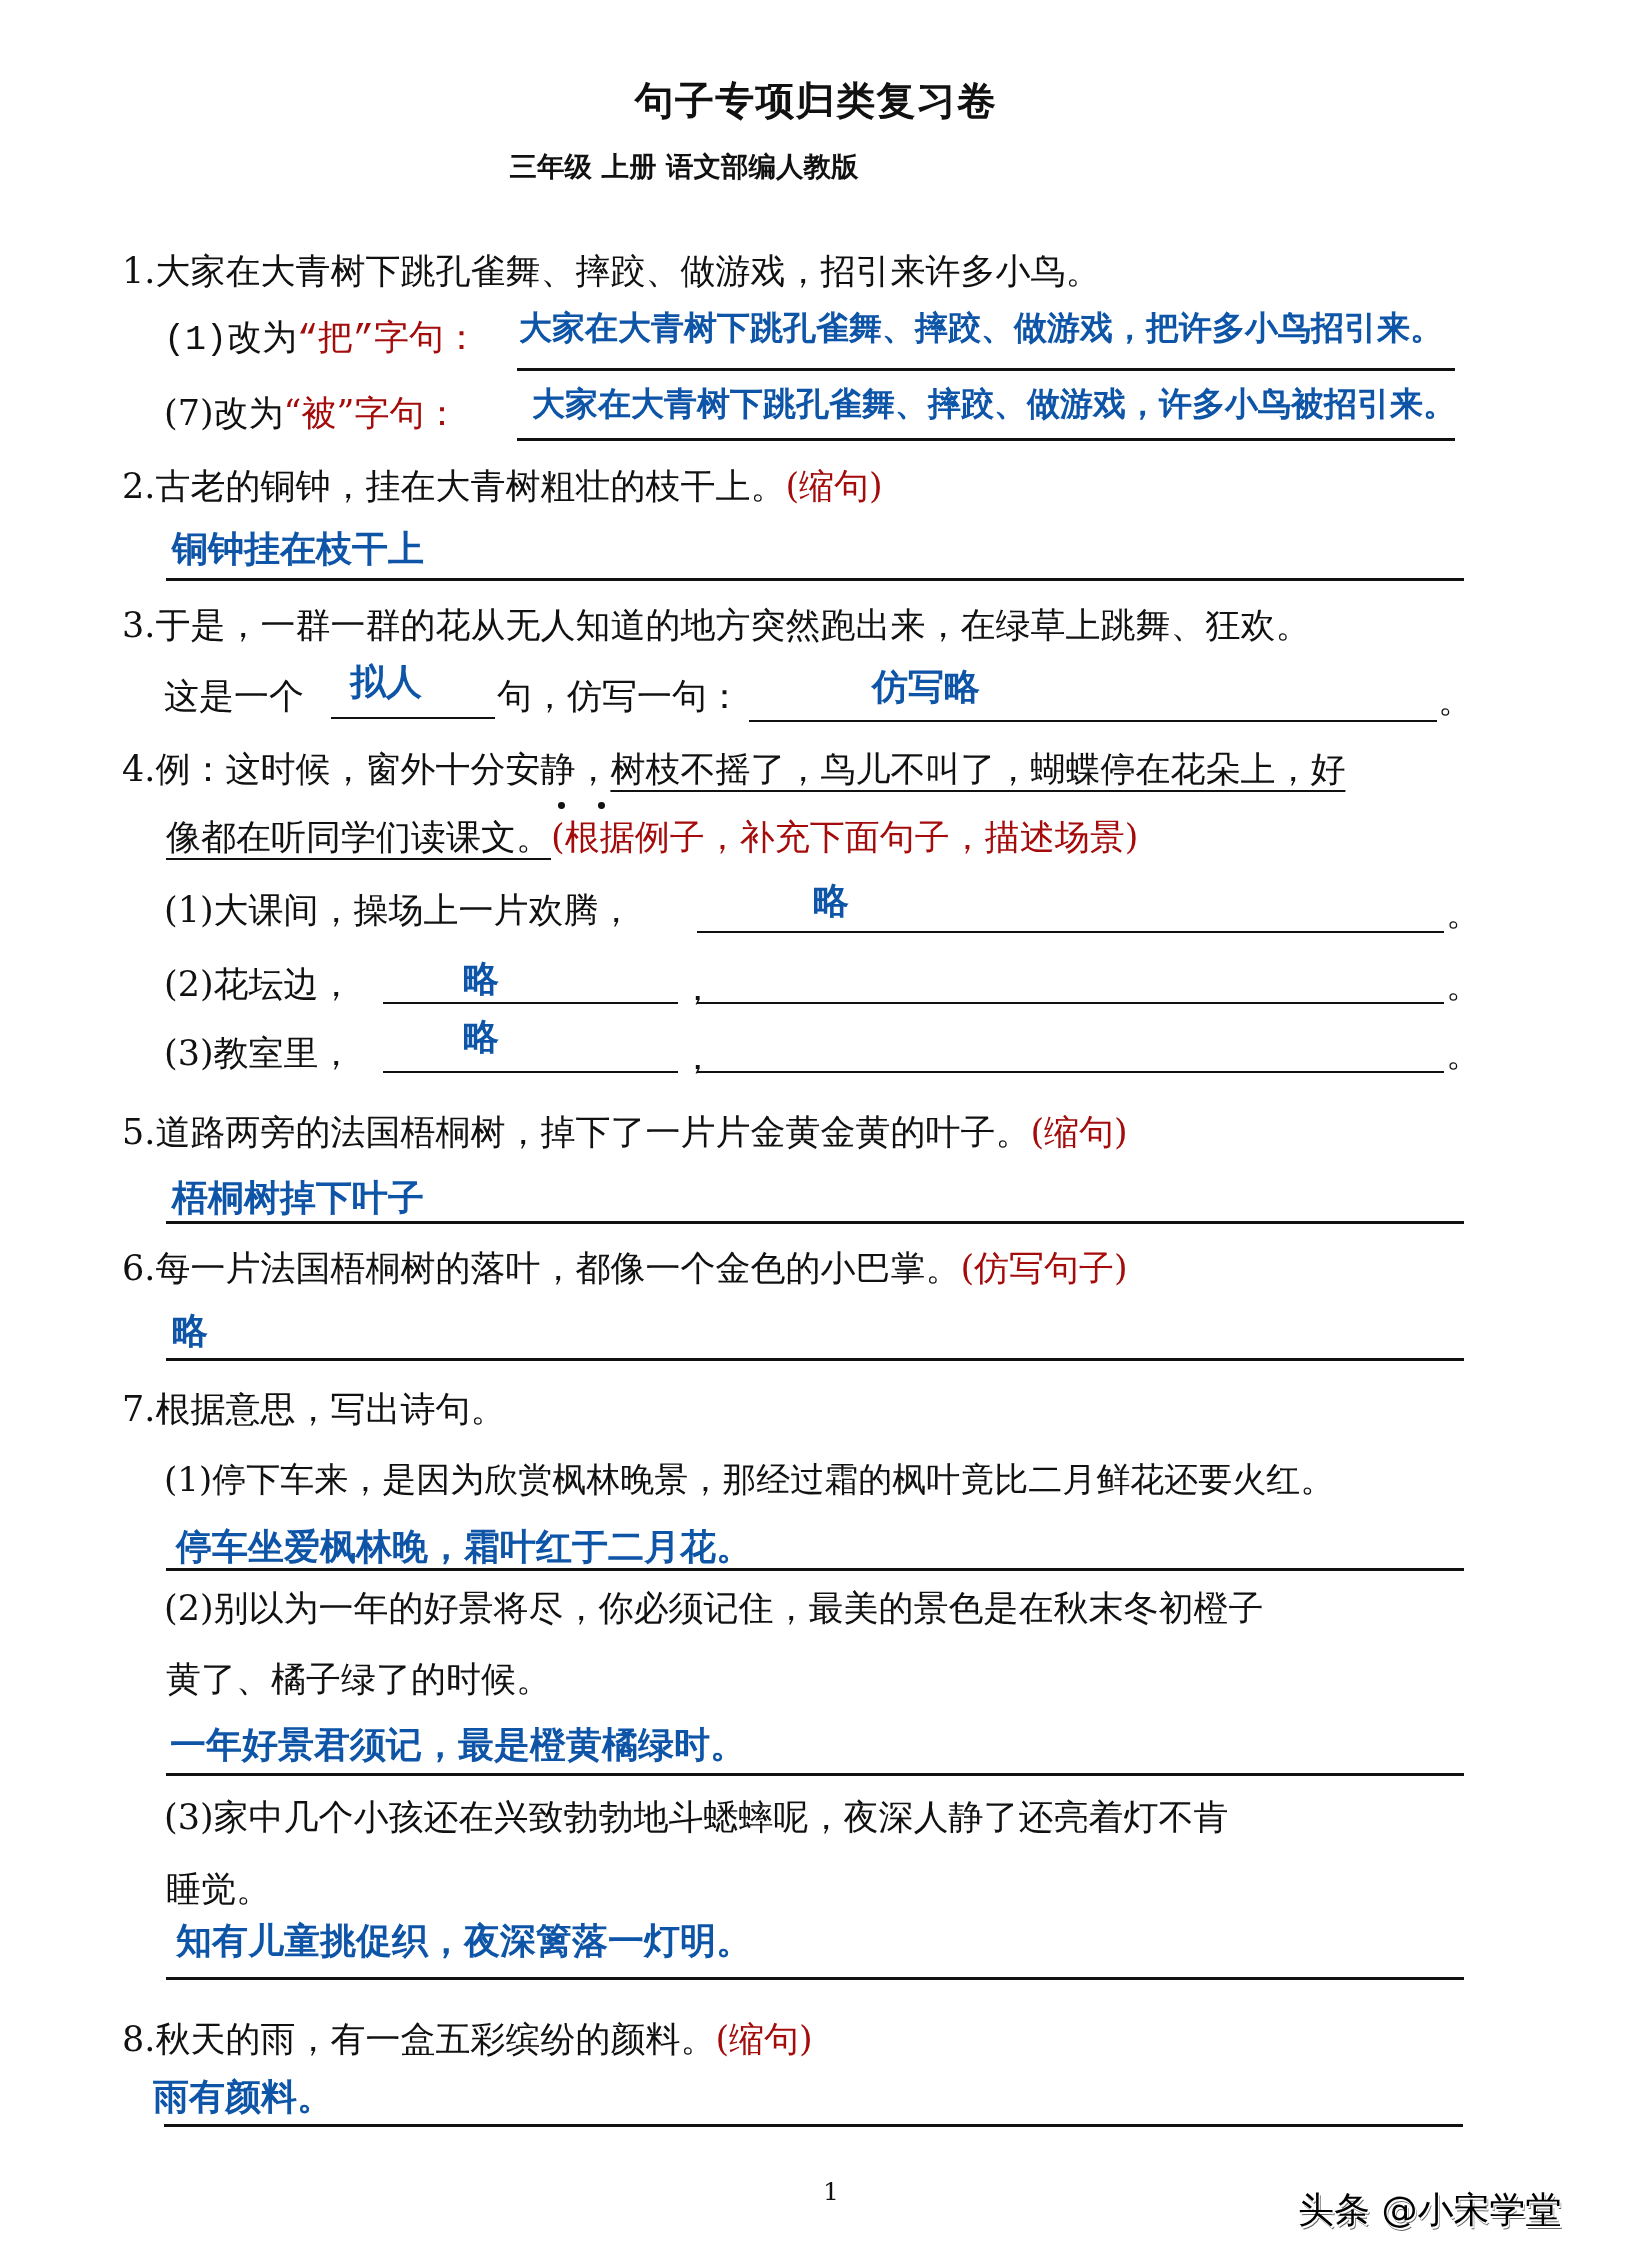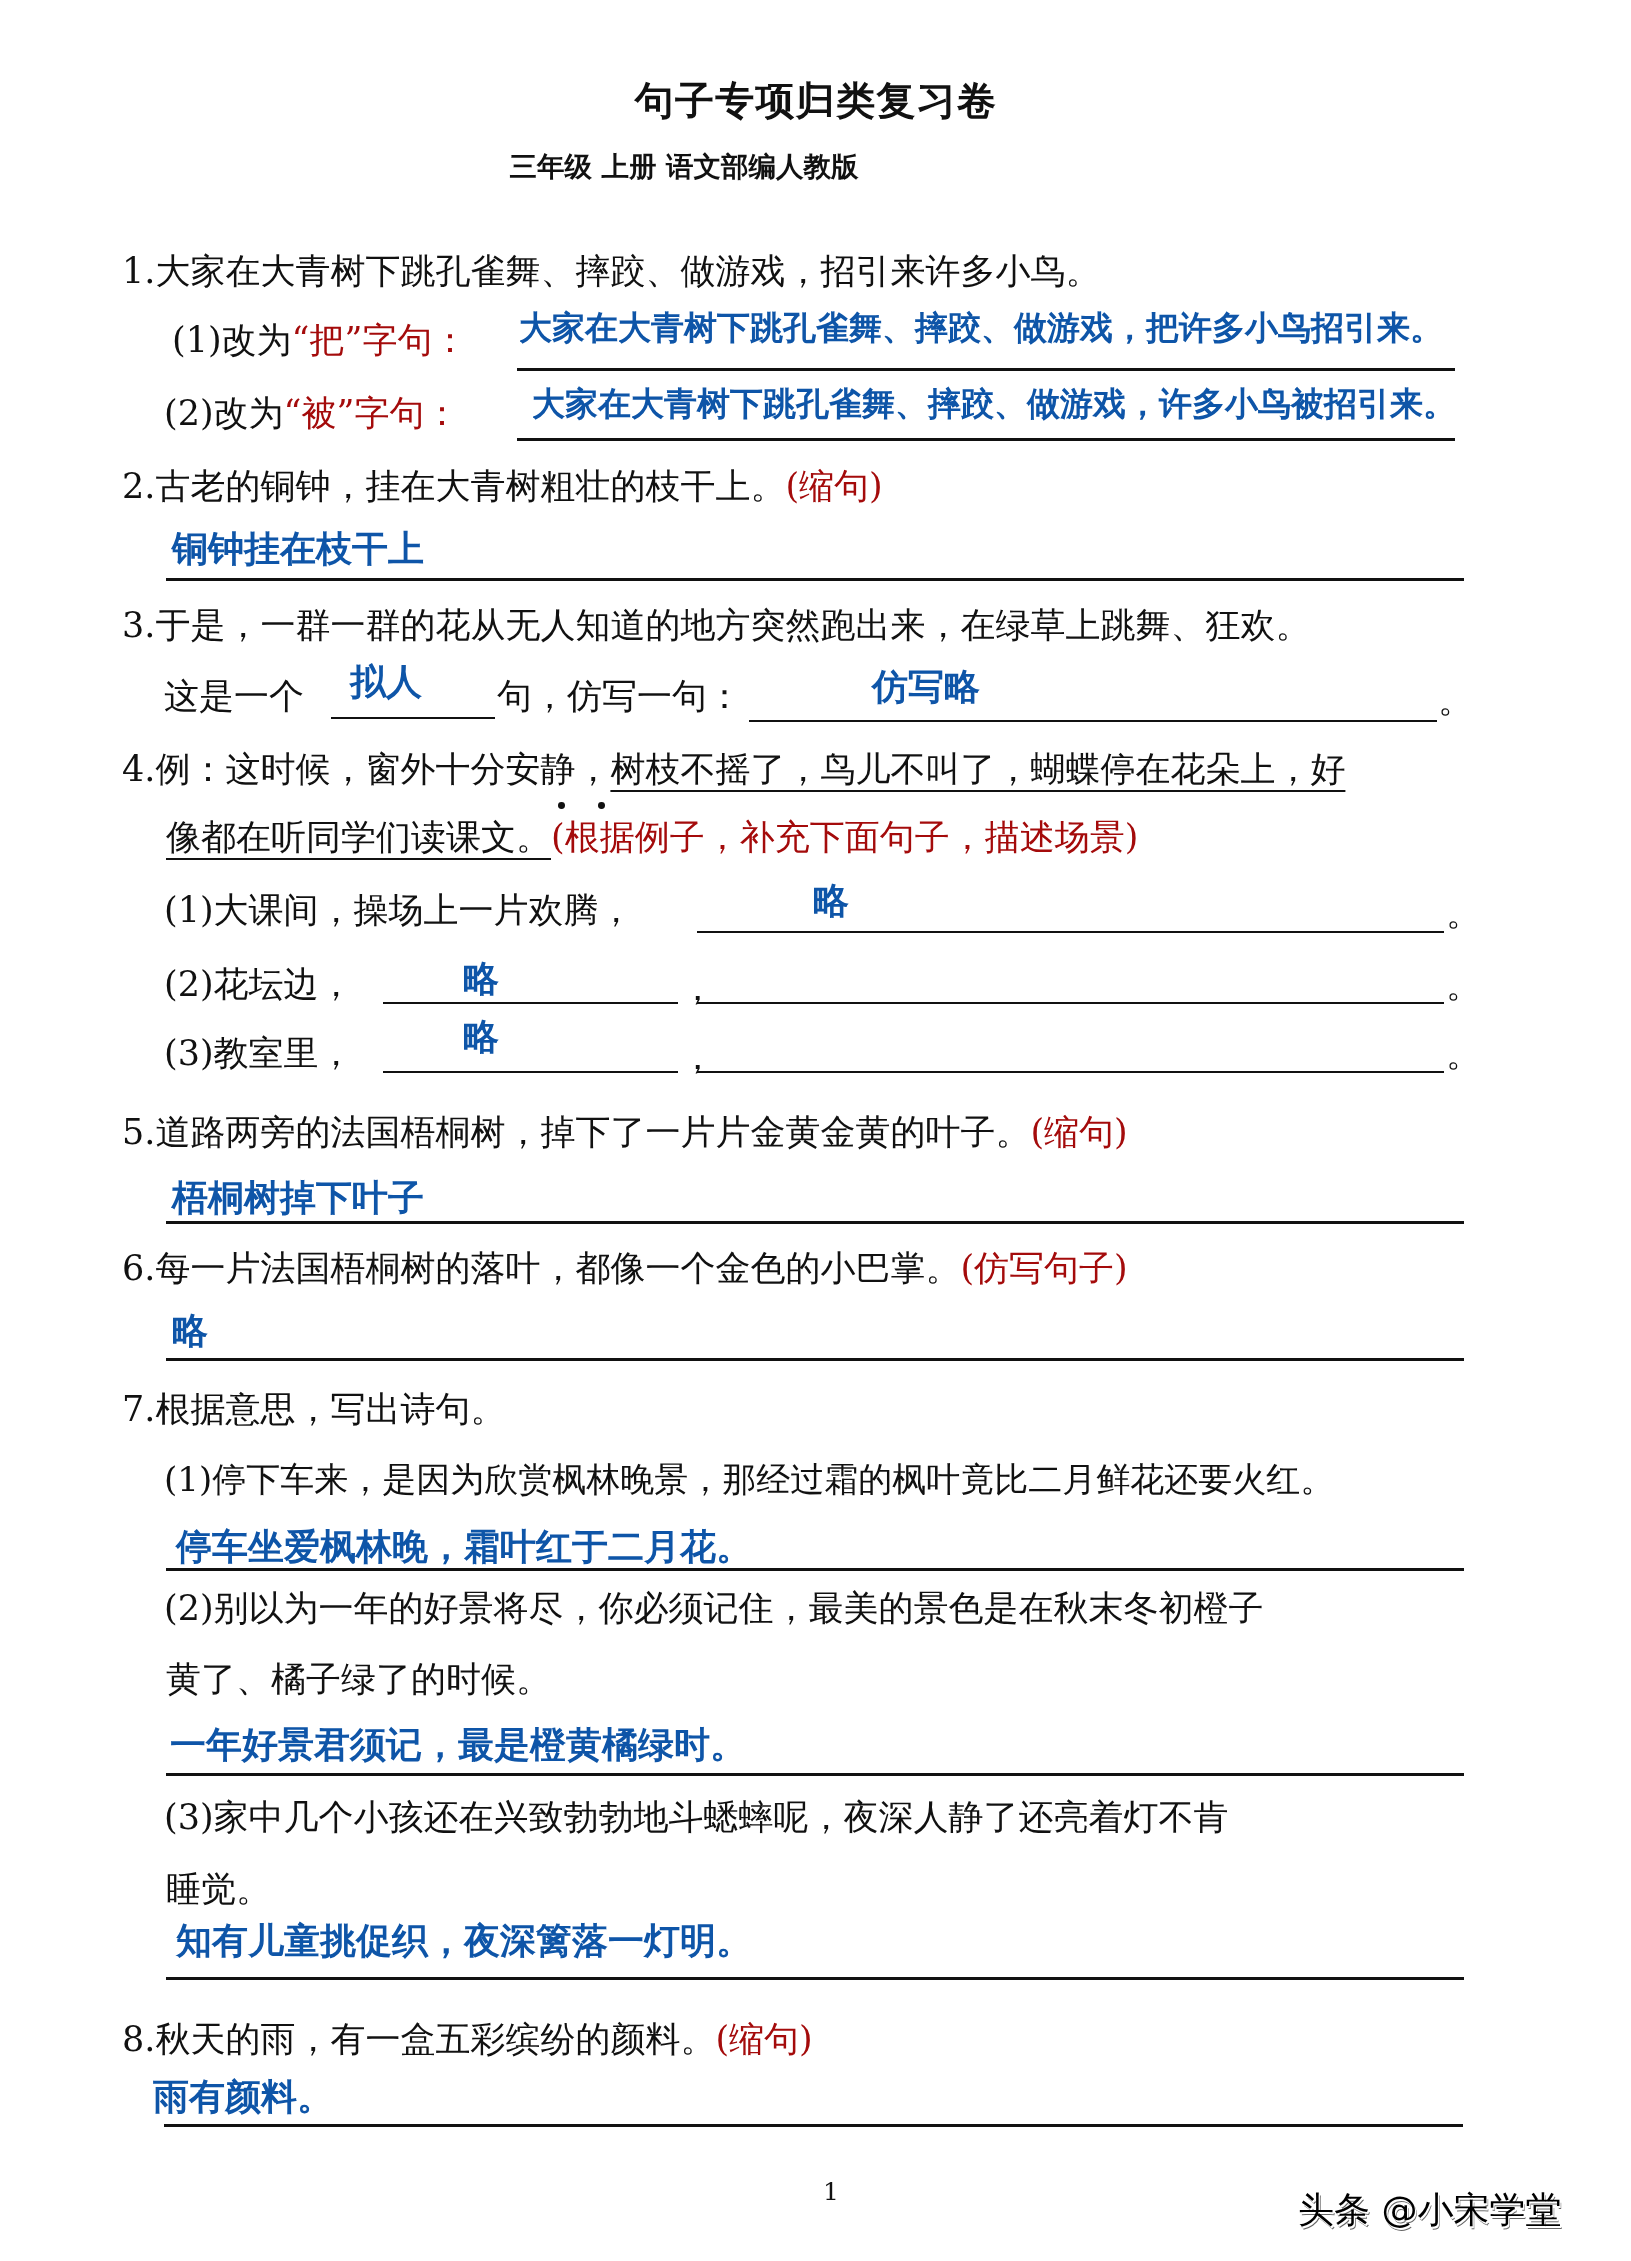--- a/index.html
+++ b/index.html
@@ -26,28 +26,28 @@
 </head>
 <body>
 
 <div class="abs title">句子专项归类复习卷</div>
 <div class="abs subtitle">三年级  上册  语文部编人教版</div>
 
 <div>
   <div class="abs q" style="left:122px; top:249px;">
     <span>1.</span><span>大家在大青树下跳孔雀舞、摔跤、做游戏，招引来许多小鸟。</span>
   </div>
-  <div class="abs q" style="left:172px; top:318px;">
+  <div class="abs q" style="left:164px; top:318px;font-family:Liberation Mono, monospace;">
     <span>(1)改为</span><span class="red">“</span><span class="red">把</span><span class="red">”</span><span class="red">字句：</span>
   </div>
   <div class="abs blue ans-md" style="left:519px; top:308px;">大家在大青树下跳孔雀舞、摔跤、做游戏，把许多小鸟招引来。</div>
   <div class="rule" style="left:517px; top:368px; width:938px;"></div>
 
   <div class="abs q" style="left:164px; top:391px;">
-    <span>(2)改为</span><span class="red">“</span><span class="red">被</span><span class="red">”</span><span class="red">字句：</span>
+    <span>(7)改为</span><span class="red">“</span><span class="red">被</span><span class="red">”</span><span class="red">字句：</span>
   </div>
   <div class="abs blue ans-md" style="left:532px; top:384px;">大家在大青树下跳孔雀舞、摔跤、做游戏，许多小鸟被招引来。</div>
   <div class="rule" style="left:517px; top:438px; width:938px;"></div>
 </div>
 
 <div>
   <div class="abs q" style="left:122px; top:464px;">
     <span>2.</span><span>古老的铜钟，挂在大青树粗壮的枝干上。</span><span class="red">(缩句)</span>
   </div>
   <div class="abs blue ans-lg" style="left:172px; top:527px;">铜钟挂在枝干上</div>

